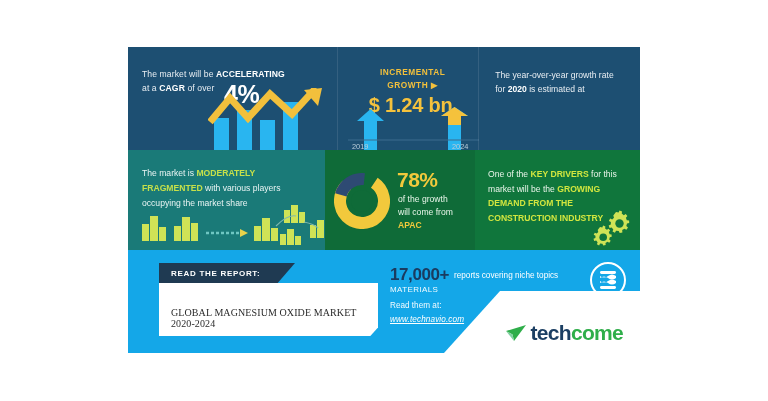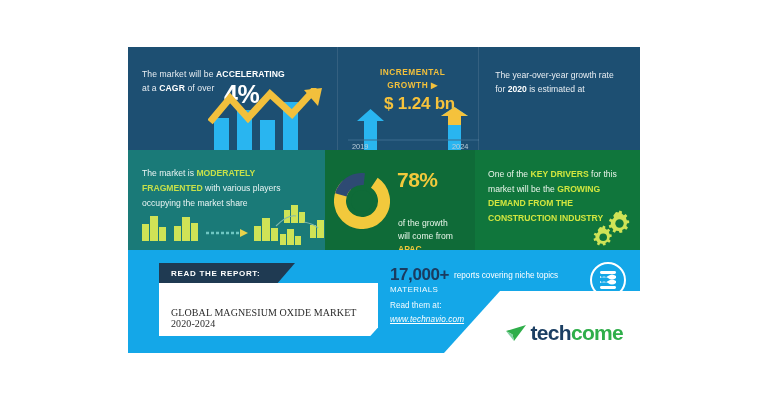--- a/index.html
+++ b/index.html
@@ -46,22 +46,22 @@
     color: #ffffff; font-size: 25px; font-weight: bold; letter-spacing: -.5px;
   }
   .barchart { position: absolute; left: 80px; bottom: 0px; width: 116px; height: 62px; }
 
   .inc-title {
     position: absolute; left: 14px; top: 19px; width: 122px;
     color: #f2c03c; font-size: 8.3px; font-weight: bold;
     line-height: 13px; letter-spacing: .5px; text-align: center;
   }
   .inc-val {
-    position: absolute; left: 17px; top: 47px; width: 130px; text-align: center;
-    color: #f5c23c; font-size: 17px; font-weight: bold; letter-spacing: -.2px;
+    position: absolute; left: 8px; top: 47px; width: 130px; text-align: center;
+    color: #f5c23c; font-size: 20px; font-weight: bold; letter-spacing: -.2px;
   }
   .inc-bars { position: absolute; left: 6px; top: 60px; width: 142px; height: 43px; }
 
   .yoy-text {
     position: absolute; left: 16px; top: 21px; width: 146px;
     color: #e8eef3; font-size: 8.6px; line-height: 14px;
   }
   .yoy-text b { color: #ffffff; }
   .yoy-row {
     position: absolute; left: 16px; top: 56px;
@@ -82,21 +82,21 @@
   .frag-text b { color: #c6e04a; font-weight: bold; }
   .frag-icons { position: absolute; left: 8px; top: 52px; width: 189px; height: 46px; }
 
   .apac-donut { position: absolute; left: 9px; top: 23px; width: 56px; height: 56px; }
   .apac-num {
     position: absolute; left: 72px; top: 18px;
     color: #f2c93c; font-size: 21px; font-weight: bold; letter-spacing: -.5px;
   }
   .apac-sub {
     position: absolute; left: 73px; top: 43px; width: 76px;
-    color: #e9f6ea; font-size: 8.6px; line-height: 13px; margin-top: 24px;
+    color: #e9f6ea; font-size: 8.6px; line-height: 13px;
   }
   .apac-sub b { color: #f2c93c; font-weight: bold; }
 
   .drv-text {
     position: absolute; left: 13px; top: 17px; width: 148px;
     color: #eaf5ea; font-size: 8.6px; line-height: 14.5px;
   }
   .drv-text b { color: #d2e63f; font-weight: bold; }
   .gears { position: absolute; right: 8px; bottom: 4px; width: 46px; height: 36px; }
 

